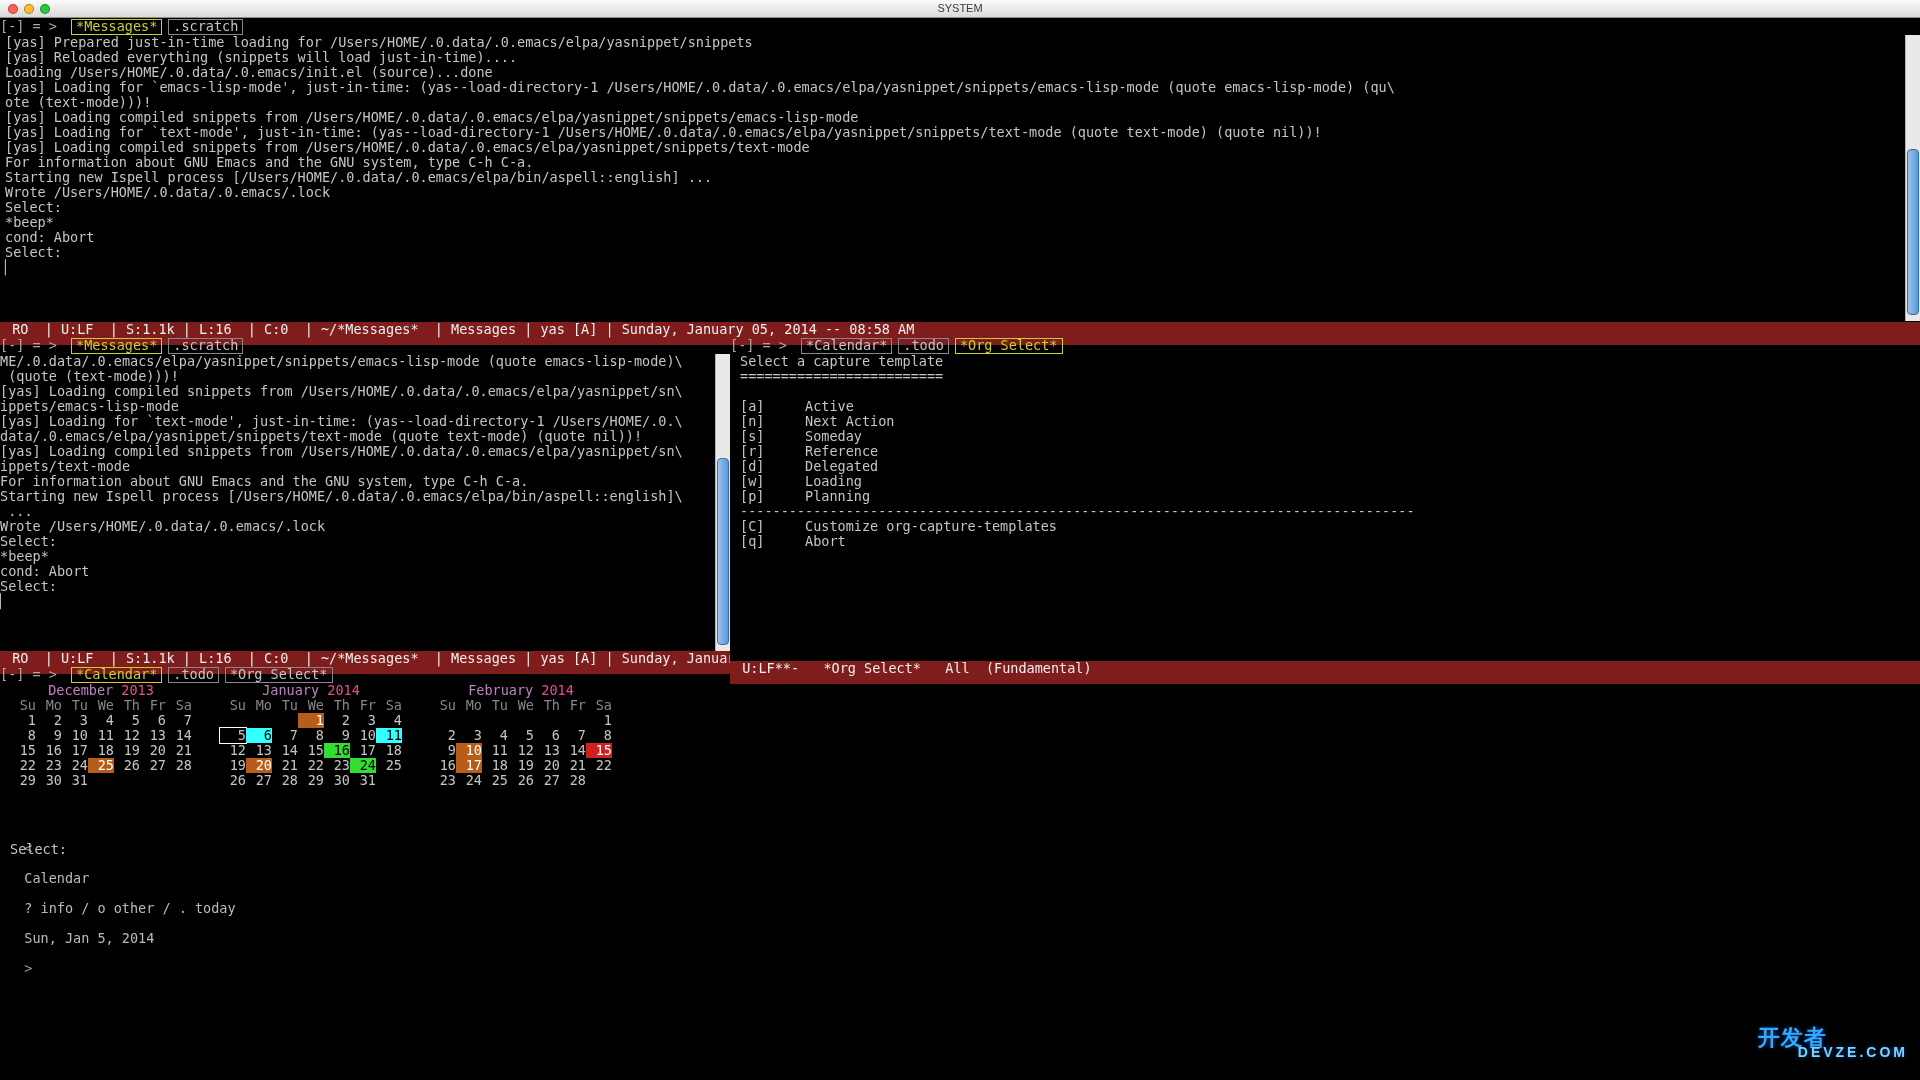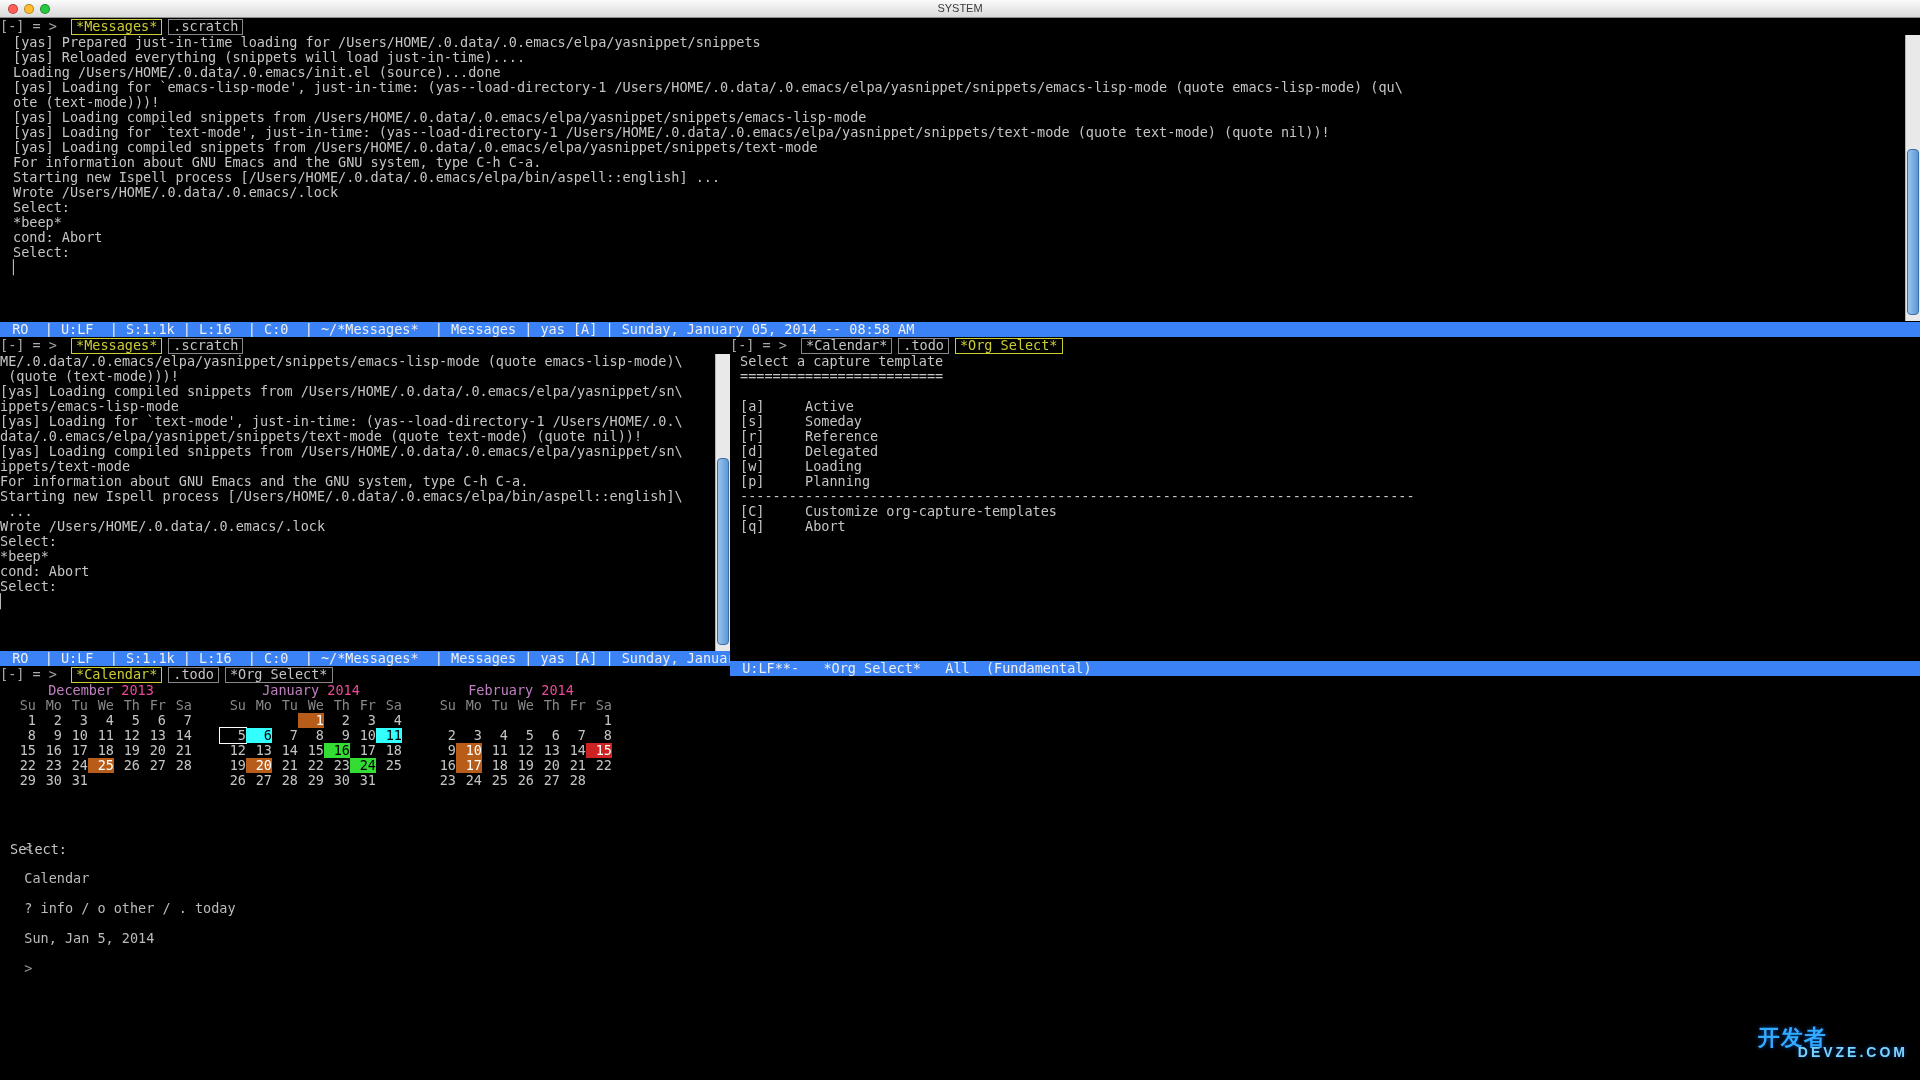--- a/index.html
+++ b/index.html
@@ -10,21 +10,21 @@
 .red{background:#ff5f57}.yellow{background:#febc2e}.green{background:#28c840}
 .title { position:absolute; left:50%; transform:translateX(-50%); color:#3a3a3a; font-weight:500; }
 .workspace { position:relative; width:1920px; height:1062px; }
 .pane { position:absolute; overflow:hidden; }
 .tabbar { height:17px; display:flex; align-items:center; gap:6px; padding-left:0; white-space:pre; }
 .prompt { color:#aaa; }
 .tab { padding:0 4px; border:1px solid #888; height:16px; display:inline-flex; align-items:center; }
 .tab.active { border-color:#cccc33; color:#cccc33; }
 .scroll { position:absolute; right:0; width:15px; background:#e9e9e9; border-left:1px solid #b5b5b5; }
 .thumb { position:absolute; left:1px; right:1px; border-radius:4px; background:linear-gradient(90deg,#9cc4ec,#5a98d8); border:1px solid #3a6ea8; }
-.mode { background:#3b82f6; color:#eee; height:15px; padding:0 4px; white-space:pre; overflow:hidden; }
+.mode { background:#7f1d1d; color:#eee; height:23px; padding:0 4px; white-space:pre; overflow:hidden; }
 .txt { white-space:pre; }
 .cline { height:15px; }
 .cal { display:flex; gap:28px; padding-left:10px; }
 .month { }
 .monthname { color:#c080c0; text-align:center; margin-bottom:0; }
 .monthname .yr { color:#ec4899; }
 .dow { color:#888; display:flex; }
 .dow span,.daycell { width:26px; text-align:right; display:inline-block; }
 .week { display:flex; }
 .hl-holiday { background:#b85c1a; color:#fff; }
@@ -50,21 +50,21 @@
 </div>
 
 <div class="workspace">
 
 <div class="pane" style="left:0;top:0;width:1920px;height:303px;">
   <div class="tabbar">
     <span class="prompt txt">[-] = &gt; </span>
     <span class="tab active">*Messages*</span>
     <span class="tab">.scratch</span>
   </div>
-  <div id="msgbody" style="padding-left:13px">
+  <div id="msgbody" style="padding-left:5px">
         <div class="txt cline">[yas] Prepared just-in-time loading for /Users/HOME/.0.data/.0.emacs/elpa/yasnippet/snippets</div>
         <div class="txt cline">[yas] Reloaded everything (snippets will load just-in-time)....</div>
         <div class="txt cline">Loading /Users/HOME/.0.data/.0.emacs/init.el (source)...done</div>
         <div class="txt cline">[yas] Loading for `emacs-lisp-mode', just-in-time: (yas--load-directory-1 /Users/HOME/.0.data/.0.emacs/elpa/yasnippet/snippets/emacs-lisp-mode (quote emacs-lisp-mode) (qu\</div>
         <div class="txt cline">ote (text-mode)))!</div>
         <div class="txt cline">[yas] Loading compiled snippets from /Users/HOME/.0.data/.0.emacs/elpa/yasnippet/snippets/emacs-lisp-mode</div>
         <div class="txt cline">[yas] Loading for `text-mode', just-in-time: (yas--load-directory-1 /Users/HOME/.0.data/.0.emacs/elpa/yasnippet/snippets/text-mode (quote text-mode) (quote nil))!</div>
         <div class="txt cline">[yas] Loading compiled snippets from /Users/HOME/.0.data/.0.emacs/elpa/yasnippet/snippets/text-mode</div>
         <div class="txt cline">For information about GNU Emacs and the GNU system, type C-h C-a.</div>
         <div class="txt cline">Starting new Ispell process [/Users/HOME/.0.data/.0.emacs/elpa/bin/aspell::english] ...</div>
@@ -117,20 +117,21 @@
     <span class="prompt txt">[-] = &gt; </span>
     <span class="tab">*Calendar*</span>
     <span class="tab">.todo</span>
     <span class="tab active">*Org Select*</span>
   </div>
   <div id="orgbody" style="padding-left:10px">
         <div class="txt cline">Select a capture template</div>
         <div class="txt cline">=========================</div>
         <div class="txt cline"></div>
         <div class="txt cline">[a]     Active</div>
+        <div class="txt cline">[n]     Next Action</div>
         <div class="txt cline">[s]     Someday</div>
         <div class="txt cline">[r]     Reference</div>
         <div class="txt cline">[d]     Delegated</div>
         <div class="txt cline">[w]     Loading</div>
         <div class="txt cline">[p]     Planning</div>
         <div class="txt cline">-----------------------------------------------------------------------------------</div>
         <div class="txt cline">[C]     Customize org-capture-templates</div>
         <div class="txt cline">[q]     Abort</div>
       </div>
 </div>

